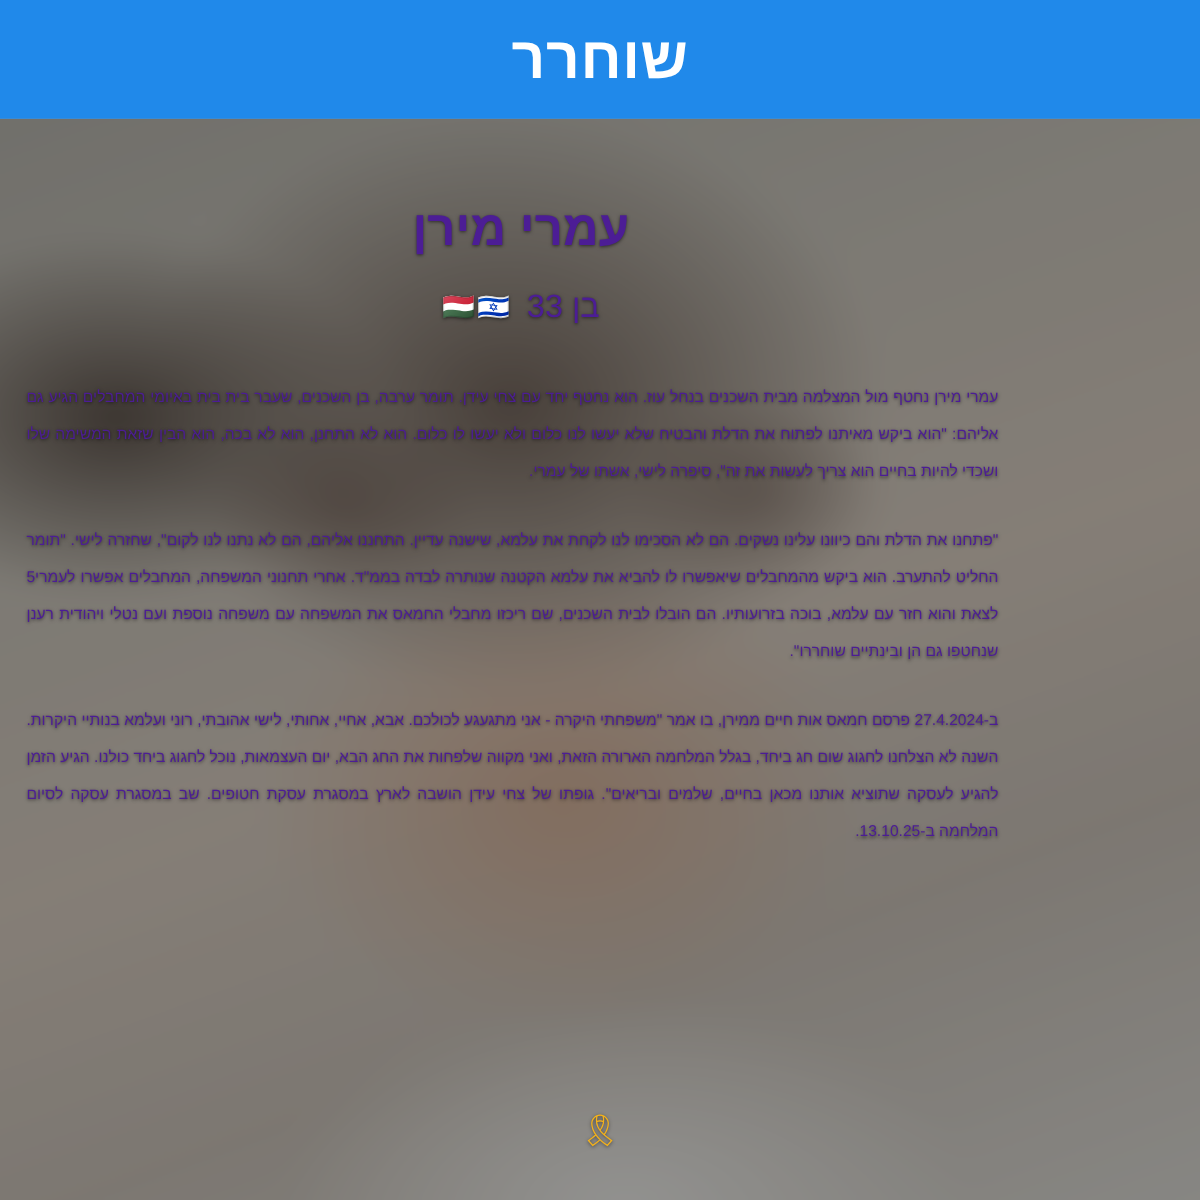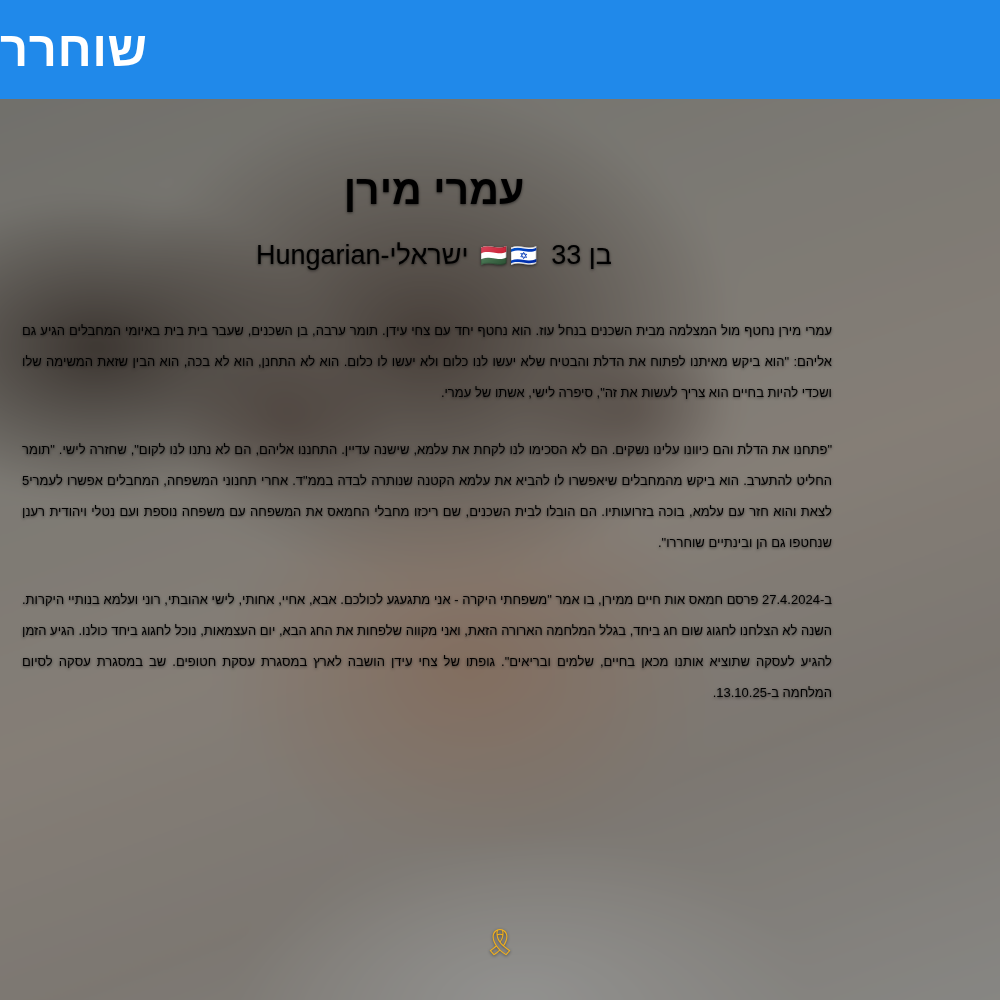--- a/index.html
+++ b/index.html
@@ -16,21 +16,21 @@
     background: #9a9890;
   }
   
   .header {
     position: absolute;
     top: 0; left: 0;
     width: 1000px; height: 99px;
     background: #2089ea;
     display: flex;
     align-items: center;
-    justify-content: flex-end;
+    justify-content: center;
     z-index: 5;
   }
   .header-title {
     color: #ffffff;
     font-size: 49px;
     font-weight: bold;
     letter-spacing: 0.5px;
     line-height: 1;
   }
   
@@ -59,21 +59,21 @@
     position: absolute;
     inset: 0;
     background: rgba(70,70,70,0.42);
   }
   
   .content {
     position: absolute;
     top: 99px; left: 0;
     width: 868px; height: 901px;
     z-index: 3;
-    color: #000000;
+    color: #4c1d95;
     text-align: right;
   }
   .name {
     margin: 0;
     padding-top: 68px;
     text-align: center;
     font-size: 41px;
     font-weight: bold;
     text-shadow: 0 1px 3px rgba(0,0,0,.55);
   }
@@ -125,21 +125,20 @@
     <div class="photo-veil"></div>
   </div>
 
   <div class="content">
 
     <h1 class="name">עמרי מירן</h1>
 
     <div class="subline">
       <span>בן 33</span>
       <span class="flags">🇭🇺🇮🇱</span>
-      <span>ישראלי-Hungarian</span>
     </div>
 
     <div class="bio">
       <p>עמרי מירן נחטף מול המצלמה מבית השכנים בנחל עוז. הוא נחטף יחד עם צחי עידן. תומר ערבה, בן השכנים, שעבר בית בית באיומי המחבלים הגיע גם אליהם: "הוא ביקש מאיתנו לפתוח את הדלת והבטיח שלא יעשו לנו כלום ולא יעשו לו כלום. הוא לא התחנן, הוא לא בכה, הוא הבין שזאת המשימה שלו ושכדי להיות בחיים הוא צריך לעשות את זה", סיפרה לישי, אשתו של עמרי.</p>
       <p>"פתחנו את הדלת והם כיוונו עלינו נשקים. הם לא הסכימו לנו לקחת את עלמא, שישנה עדיין. התחננו אליהם, הם לא נתנו לנו לקום", שחזרה לישי. "תומר החליט להתערב. הוא ביקש מהמחבלים שיאפשרו לו להביא את עלמא הקטנה שנותרה לבדה בממ"ד. אחרי תחנוני המשפחה, המחבלים אפשרו לעמרי5 לצאת והוא חזר עם עלמא, בוכה בזרועותיו. הם הובלו לבית השכנים, שם ריכזו מחבלי החמאס את המשפחה עם משפחה נוספת ועם נטלי ויהודית רענן שנחטפו גם הן ובינתיים שוחררו".</p>
       <p>ב-27.4.2024 פרסם חמאס אות חיים ממירן, בו אמר "משפחתי היקרה - אני מתגעגע לכולכם. אבא, אחיי, אחותי, לישי אהובתי, רוני ועלמא בנותיי היקרות. השנה לא הצלחנו לחגוג שום חג ביחד, בגלל המלחמה הארורה הזאת, ואני מקווה שלפחות את החג הבא, יום העצמאות, נוכל לחגוג ביחד כולנו. הגיע הזמן להגיע לעסקה שתוציא אותנו מכאן בחיים, שלמים ובריאים". גופתו של צחי עידן הושבה לארץ במסגרת עסקת חטופים. שב במסגרת עסקה לסיום המלחמה ב-13.10.25.</p>
     </div>
   </div>
 
   <div class="footer">

